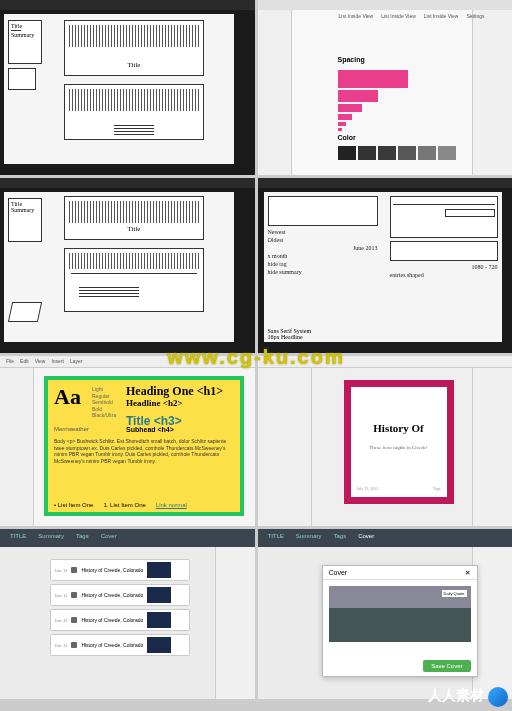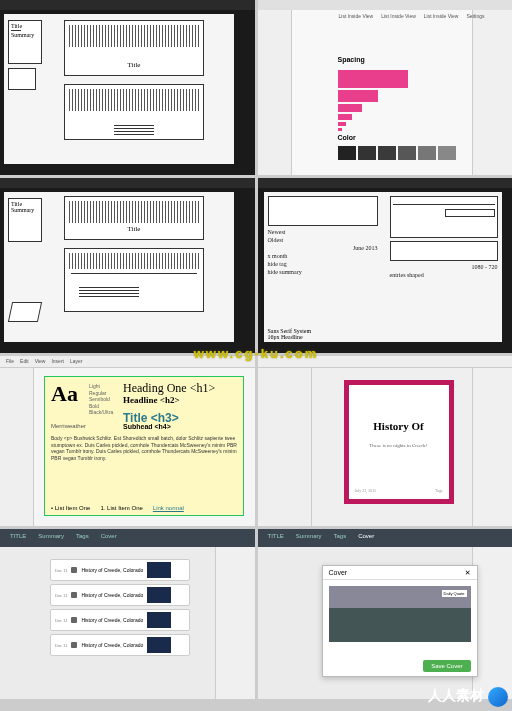--- a/index.html
+++ b/index.html
@@ -38,56 +38,56 @@
   .isobox{position:absolute;left:6px;top:110px;width:30px;height:20px;border:1px solid #333;transform:skewX(-12deg);background:#fff}
   
   .c4 .canvas{left:6px;top:14px;width:238px;height:150px}
   .wf-left{position:absolute;left:4px;top:4px;width:110px}
   .wf-right{position:absolute;left:126px;top:4px;width:108px}
   .wf-box{border:1px solid #333;background:#fff;padding:2px;margin-bottom:3px;min-height:20px;font-size:5px}
   .note{font-family:cursive;font-size:6px;color:#222;margin:2px 0}
   
   .c5{background:#f5f5f5}
   .c5 .menubar{height:12px;background:#eee;border-bottom:1px solid #ccc;display:flex;gap:6px;padding:2px 6px;font-size:5px;color:#555}
-  .type-card{position:absolute;left:44px;top:20px;width:200px;height:140px;background:#fef9c3;padding:6px;border:1px solid #22c55e}
+  .type-card{position:absolute;left:44px;top:20px;width:200px;height:140px;background:#fde047;padding:6px;border:4px solid #22c55e}
   .Aa{font-size:22px;font-weight:bold;font-family:Georgia,serif;position:absolute;left:6px;top:4px}
   .weights{position:absolute;left:44px;top:6px;font-size:5px;color:#666;line-height:1.3}
-  .h1s{position:absolute;left:78px;top:4px;font-size:12px;font-weight:normal;font-family:Georgia,serif}
+  .h1s{position:absolute;left:78px;top:4px;font-size:12px;font-weight:bold;font-family:Georgia,serif}
   .h2s{position:absolute;left:78px;top:18px;font-size:9px;font-weight:bold;font-family:Georgia,serif}
   .h3s{position:absolute;left:78px;top:34px;font-size:12px;color:#2a7a8c;font-weight:bold}
   .h4s{position:absolute;left:78px;top:46px;font-size:7px;font-weight:bold}
   .fontname{position:absolute;left:6px;top:46px;font-size:6px;color:#555}
   .body{position:absolute;left:6px;top:58px;right:6px;font-size:5px;line-height:1.3;color:#333}
   .lists{position:absolute;left:6px;bottom:4px;font-size:6px;display:flex;gap:10px}
   .link{color:#2a7a8c;text-decoration:underline}
   
   .c6{background:#efefef}
   .c6 .menubar{height:12px;background:#eee;border-bottom:1px solid #ccc}
-  .doc{position:absolute;left:86px;top:24px;width:110px;height:124px;background:#fff;border:5px solid #be185d;text-align:center;padding-top:34px;font-family:Georgia,serif}
+  .doc{position:absolute;left:86px;top:24px;width:110px;height:124px;background:#fff;border:7px solid #be185d;text-align:center;padding-top:34px;font-family:Georgia,serif}
   .doc .t{font-size:11px;font-weight:bold;line-height:1.3}
   .doc .sub{font-size:5px;color:#666;margin-top:10px}
   .doc .ft{position:absolute;bottom:6px;left:6px;right:6px;font-size:4px;color:#999;display:flex;justify-content:space-between}
   
   .c7{background:#ebebeb}
   .c7 .topbar{height:18px;background:#3a4550;display:flex;gap:12px;padding:4px 10px;font-size:6px;color:#9cb}
   .list{position:absolute;left:50px;top:30px;width:140px}
   .li{background:#fff;border:1px solid #ccc;border-radius:2px;margin-bottom:3px;height:22px;display:flex;align-items:center;padding:2px 4px;gap:4px;font-size:5px}
   .thumb{width:24px;height:16px;background:#1a2a4a}
   .date{font-size:4px;color:#888}
   .tag{width:6px;height:6px;background:#666;border-radius:1px}
   
   .c8{background:#ebebeb}
   .c8 .topbar{height:18px;background:#3a4550;display:flex;gap:12px;padding:4px 10px;font-size:6px;color:#9cb}
   .modal{position:absolute;left:64px;top:36px;width:156px;height:112px;background:#fff;border:1px solid #bbb;box-shadow:0 2px 6px rgba(0,0,0,.2)}
   .modal-h{height:14px;border-bottom:1px solid #ddd;padding:3px 6px;font-size:7px;display:flex;justify-content:space-between}
   .modal-img{margin:6px;height:56px;background:linear-gradient(#889 0 40%,#455 40%);position:relative}
   .modal-ft{position:absolute;bottom:4px;right:6px}
   .btn{background:#4caf50;color:#fff;font-size:6px;padding:3px 8px;border:none;border-radius:2px}
   
-  .wm1{position:absolute;top:346px;left:50%;transform:translateX(-50%);font-size:13px;font-weight:bold;color:#d4c20a;letter-spacing:2px;z-index:99;text-shadow:0 0 2px #880}
+  .wm1{position:absolute;top:346px;left:50%;transform:translateX(-50%);font-size:20px;font-weight:bold;color:#d4c20a;letter-spacing:2px;z-index:99;text-shadow:0 0 2px #880}
   .wm2{position:absolute;bottom:6px;right:28px;font-size:14px;color:#fff;font-weight:bold;z-index:99}
   .wm2-icon{position:absolute;bottom:4px;right:4px;width:20px;height:20px;background:linear-gradient(135deg,#3af,#16c);border-radius:50%;z-index:99}
 </style>
 </head>
 <body>
 
 <div class="grid">
 
   <div class="cell dark c1">
     <div class="titlebar"></div>

